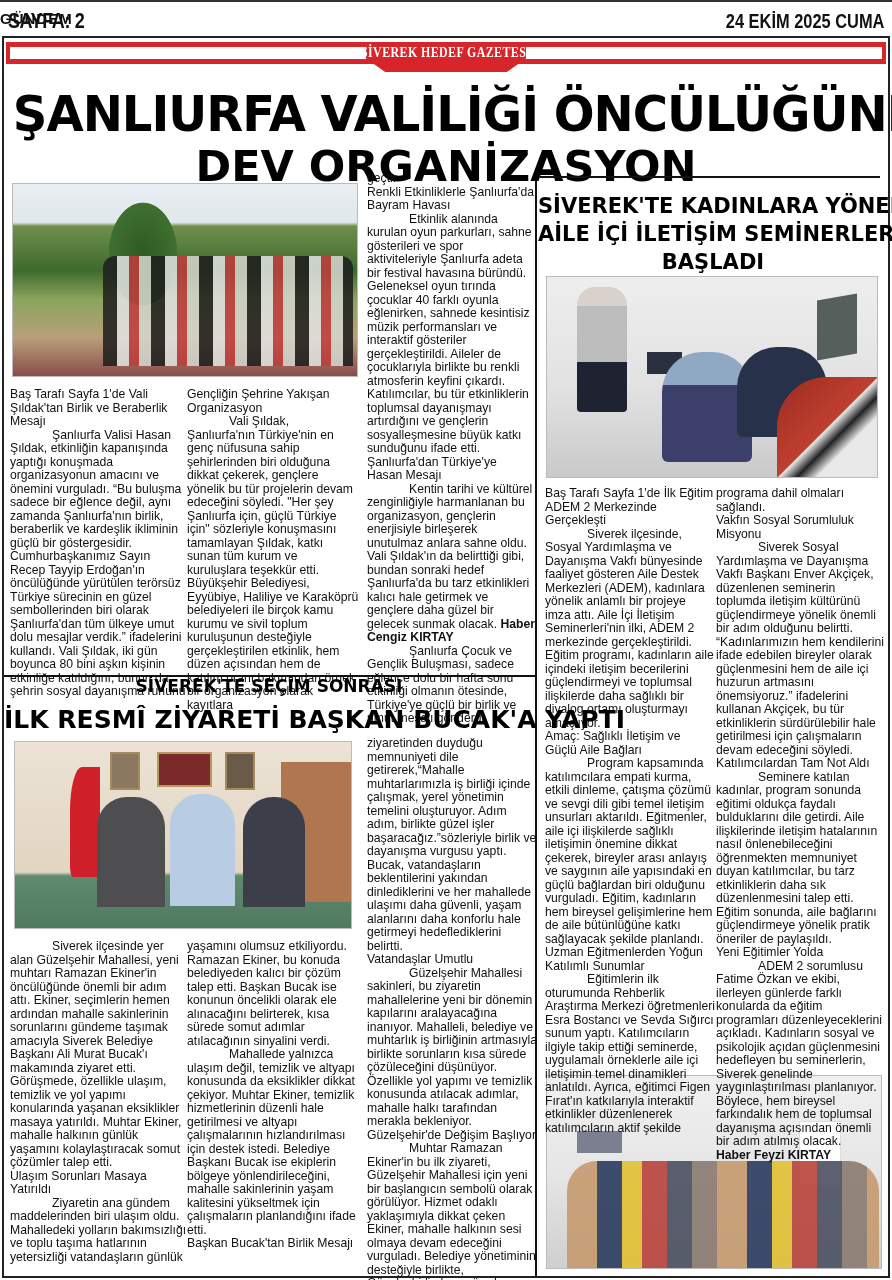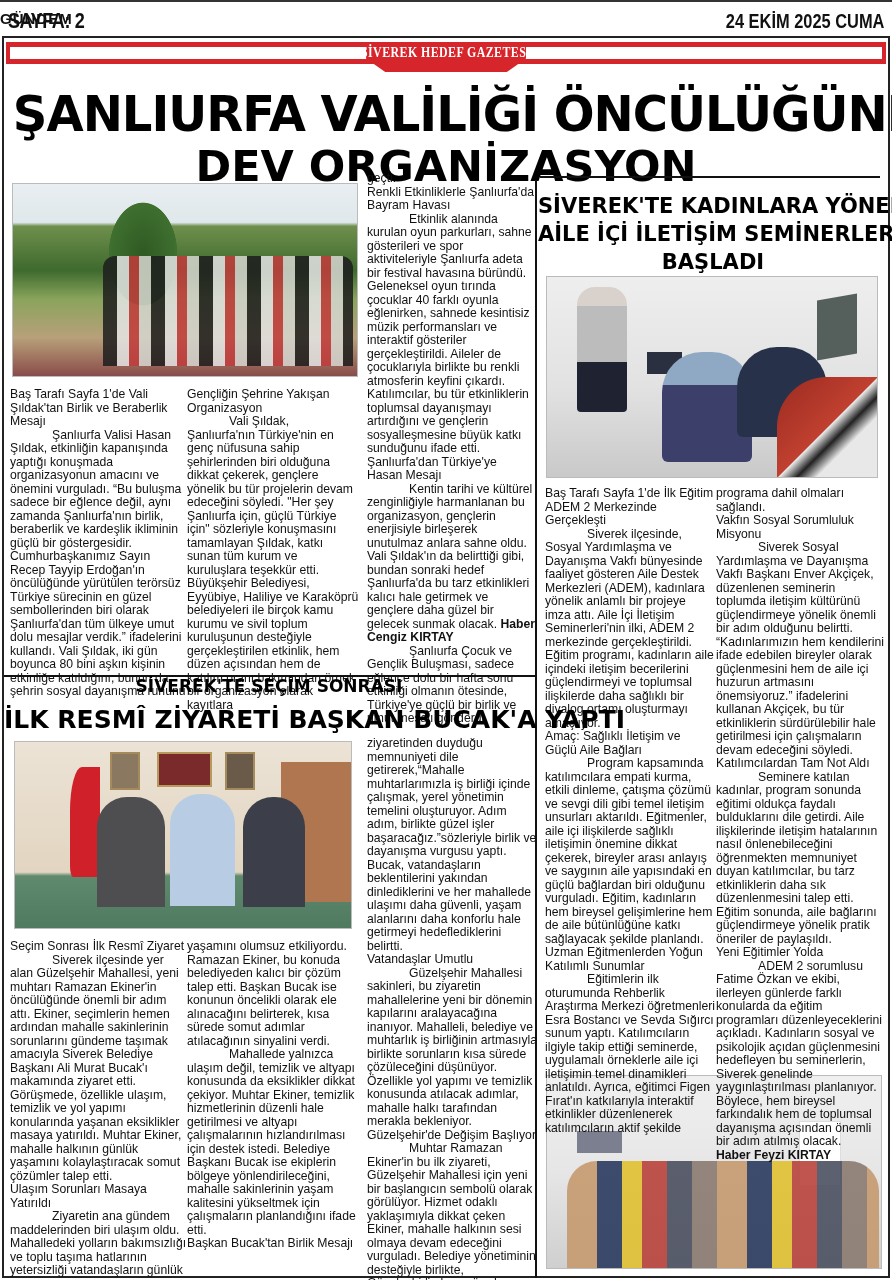--- a/index.html
+++ b/index.html
@@ -167,21 +167,20 @@
   <div class="flag"></div>
   <div class="frame1"></div>
   <div class="frame2"></div>
   <div class="frame3"></div>
   <div class="man1"></div>
   <div class="man2"></div>
   <div class="man3"></div>
 </div>
 
 <div class="col c6">
-  <p class="sub">Seçim Sonrası İlk Resmî Ziyaret</p>
   <p class="ind">Siverek ilçesinde yer alan Güzelşehir Mahallesi, yeni muhtarı Ramazan Ekiner'in öncülüğünde önemli bir adım attı. Ekiner, seçimlerin hemen ardından mahalle sakinlerinin sorunlarını gündeme taşımak amacıyla Siverek Belediye Başkanı Ali Murat Bucak'ı makamında ziyaret etti. Görüşmede, özellikle ulaşım, temizlik ve yol yapımı konularında yaşanan eksiklikler masaya yatırıldı. Muhtar Ekiner, mahalle halkının günlük yaşamını kolaylaştıracak somut çözümler talep etti.</p>
   <p class="sub">Ulaşım Sorunları Masaya Yatırıldı</p>
   <p class="ind">Ziyaretin ana gündem maddelerinden biri ulaşım oldu. Mahalledeki yolların bakımsızlığı ve toplu taşıma hatlarının yetersizliği vatandaşların günlük</p>
 </div>
 <div class="col c7">
   <p>yaşamını olumsuz etkiliyordu. Ramazan Ekiner, bu konuda belediyeden kalıcı bir çözüm talep etti. Başkan Bucak ise konunun öncelikli olarak ele alınacağını belirterek, kısa sürede somut adımlar atılacağının sinyalini verdi.</p>
   <p class="ind">Mahallede yalnızca ulaşım değil, temizlik ve altyapı konusunda da eksiklikler dikkat çekiyor. Muhtar Ekiner, temizlik hizmetlerinin düzenli hale getirilmesi ve altyapı çalışmalarının hızlandırılması için destek istedi. Belediye Başkanı Bucak ise ekiplerin bölgeye yönlendirileceğini, mahalle sakinlerinin yaşam kalitesini yükseltmek için çalışmaların planlandığını ifade etti.</p>
   <p class="sub">Başkan Bucak'tan Birlik Mesajı</p>
 
 </div>

